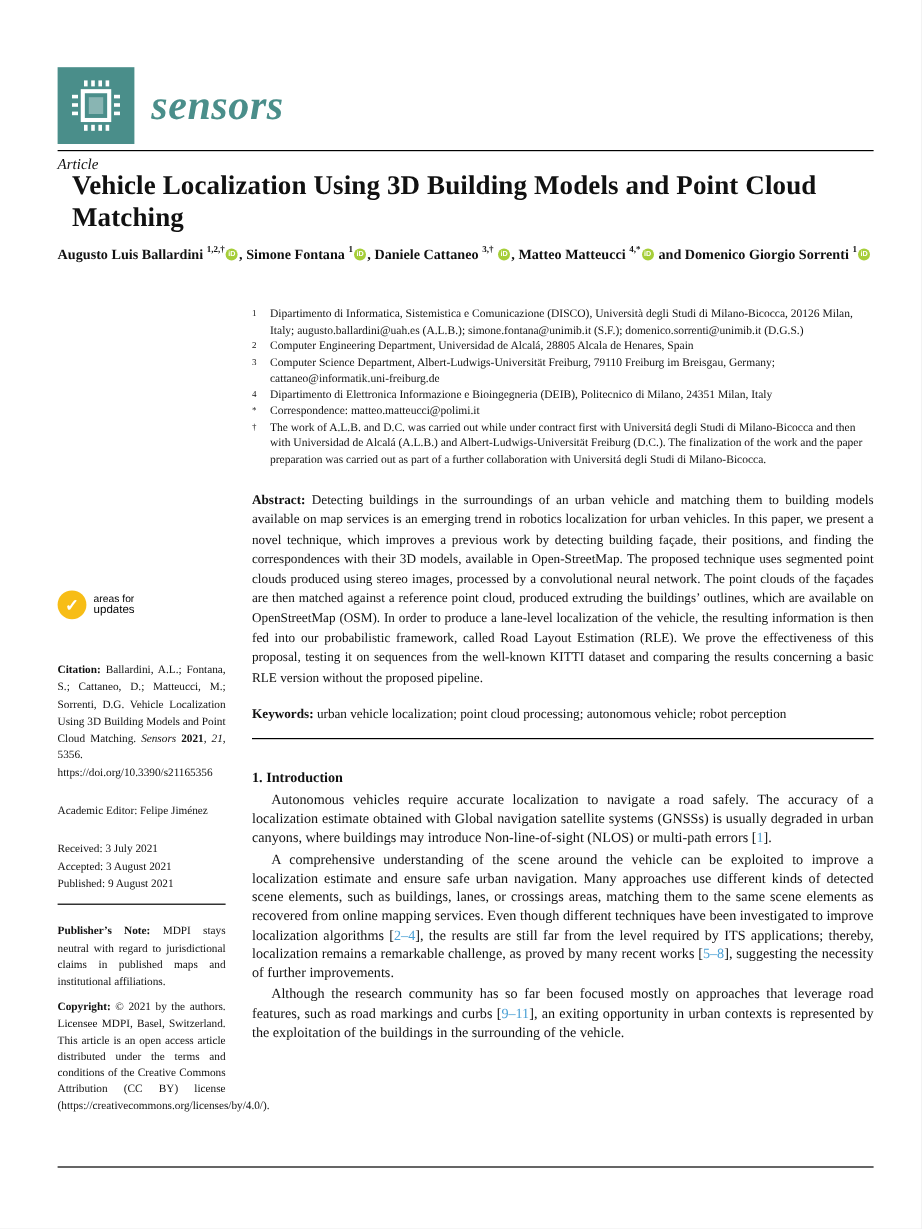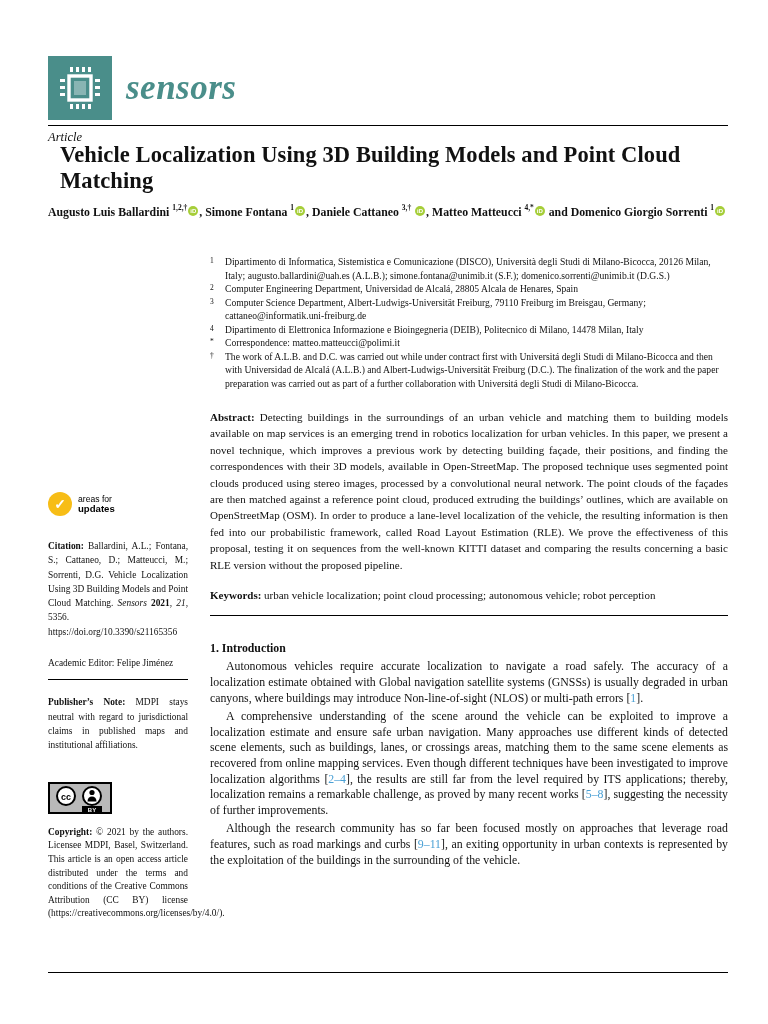--- a/index.html
+++ b/index.html
@@ -31,22 +31,22 @@
   .kw-rule { margin-top:12px; border:none; border-top:1px solid #000; height:0; }
   .section-heading { margin-top:25px; font-weight:bold; font-size:11.8px; }
   .para { margin-top:3px; font-size:11.8px; line-height:15.6px; text-align:justify; text-indent:16px; }
   .para:first-of-type { margin-top:6px; }
 
   
   .sidebar { position:absolute; left:48px; top:492px; width:140px; font-size:9.4px; line-height:14.3px; }
   .updates-badge { display:flex; align-items:center; gap:6px; cursor:pointer; }
   .updates-circle { width:24px; height:24px; border-radius:50%; background:#f7bd16; color:#fff; display:flex; align-items:center; justify-content:center; font-weight:bold; font-size:14px; font-family:"Liberation Sans",sans-serif; }
   .updates-text { font-family:"Liberation Sans",sans-serif; font-size:8.6px; line-height:9.5px; color:#000; }
-  .updates-text .l2 { font-weight:bold; font-size:9.6px; }
-  .citation-block { margin-top:23px; text-align:justify; }
+  .updates-text .l2 { font-weight:normal; font-size:9.6px; }
+  .citation-block { margin-top:36px; text-align:justify; }
   .editor-block { margin-top:17px; }
   .dates-block { margin-top:18px; }
   .sidebar-rule { margin-top:9px; border:none; border-top:0.8px solid #000; height:0; }
   .pubnote-block { margin-top:15px; text-align:justify; }
   .cc-badge { margin-top:29px; display:block; }
   .copyright-block { margin-top:8px; text-align:justify; line-height:13.6px; }
 
   
   .footer-rule { position:absolute; left:48px; top:972px; width:680px; border:none; border-top:0.9px solid #000; height:0; }
   .footer { position:absolute; left:48px; top:983px; width:680px; display:flex; justify-content:space-between; font-size:9.6px; }
@@ -108,21 +108,21 @@
       <div class="aff-row">
         <span class="aff-marker">2</span>
         <span class="aff-text">Computer Engineering Department, Universidad de Alcalá, 28805 Alcala de Henares, Spain</span>
       </div>
       <div class="aff-row">
         <span class="aff-marker">3</span>
         <span class="aff-text">Computer Science Department, Albert-Ludwigs-Universität Freiburg, 79110 Freiburg im Breisgau, Germany; cattaneo@informatik.uni-freiburg.de</span>
       </div>
       <div class="aff-row">
         <span class="aff-marker">4</span>
-        <span class="aff-text">Dipartimento di Elettronica Informazione e Bioingegneria (DEIB), Politecnico di Milano, 14478 Milan, Italy</span>
+        <span class="aff-text">Dipartimento di Elettronica Informazione e Bioingegneria (DEIB), Politecnico di Milano, 24351 Milan, Italy</span>
       </div>
       <div class="aff-row">
         <span class="aff-marker">*</span>
         <span class="aff-text">Correspondence: matteo.matteucci@polimi.it</span>
       </div>
       <div class="aff-row">
         <span class="aff-marker">†</span>
         <span class="aff-text">The work of A.L.B. and D.C. was carried out while under contract first with Universitá degli Studi di Milano-Bicocca and then with Universidad de Alcalá (A.L.B.) and Albert-Ludwigs-Universität Freiburg (D.C.). The finalization of the work and the paper preparation was carried out as part of a further collaboration with Universitá degli Studi di Milano-Bicocca.</span>
       </div>
     </div>
@@ -147,36 +147,29 @@
       <div class="updates-text">
         <div class="l1">areas for</div>
         <div class="l2">updates</div>
       </div>
     </div>
 
     <div class="citation-block"><span class="b">Citation: </span><span>Ballardini, A.L.; Fontana, S.; Cattaneo, D.; Matteucci, M.; Sorrenti, D.G. Vehicle Localization Using 3D Building Models and Point Cloud Matching. </span><span class="i">Sensors </span><span class="b">2021</span><span>, </span><span class="i">21</span><span>, 5356. https://doi.org/10.3390/s21165356</span></div>
 
     <div class="editor-block">Academic Editor: Felipe Jiménez</div>
 
+    <div class="dates-block">
+      <div>Received: 3 July 2021</div>
+      <div>Accepted: 3 August 2021</div>
+      <div>Published: 9 August 2021</div>
+    </div>
 
     <hr class="sidebar-rule">
 
     <div class="pubnote-block"><span class="b">Publisher’s Note: </span><span>MDPI stays neutral with regard to jurisdictional claims in published maps and institutional affiliations.</span></div>
 
-    <span class="cc-badge">
-      <svg width="64" height="32" viewBox="0 0 64 32">
-        <rect x="1" y="1" width="62" height="30" fill="#b9b9b9" stroke="#000" stroke-width="2"></rect>
-        <circle cx="18" cy="14" r="9" fill="#fff" stroke="#000" stroke-width="2"></circle>
-        <text x="18" y="18" text-anchor="middle" font-family="Liberation Sans, sans-serif" font-size="9" font-weight="bold" fill="#000">cc</text>
-        <circle cx="44" cy="14" r="9" fill="#fff" stroke="#000" stroke-width="2"></circle>
-        <circle cx="44" cy="10.5" r="2.6" fill="#000"></circle>
-        <path d="M39.5 19.5 c0-3.4 2-5 4.5-5 c2.5 0 4.5 1.6 4.5 5 z" fill="#000"></path>
-        <rect x="34" y="24" width="20" height="7" fill="#000"></rect>
-        <text x="44" y="29.6" text-anchor="middle" font-family="Liberation Sans, sans-serif" font-size="6" font-weight="bold" fill="#fff">BY</text>
-      </svg>
-    </span>
 
     <div class="copyright-block"><span class="b">Copyright: </span><span>© 2021 by the authors. Licensee MDPI, Basel, Switzerland. This article is an open access article distributed under the terms and conditions of the Creative Commons Attribution (CC BY) license (https://creativecommons.org/licenses/by/4.0/).</span></div>
   </div>
 
   <hr class="footer-rule">
 
 </div>
 
 </body></html>

